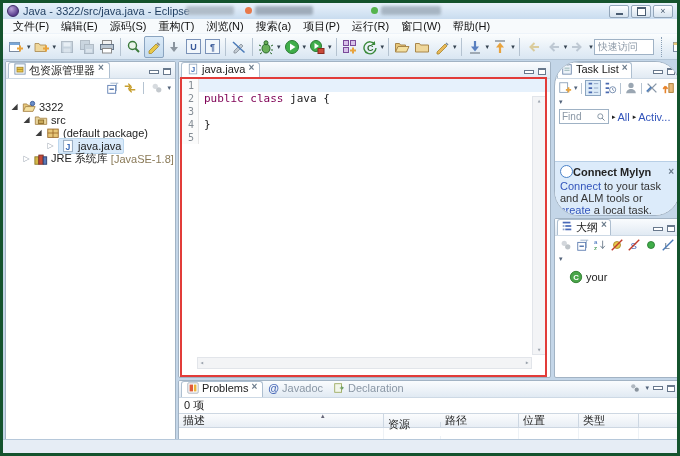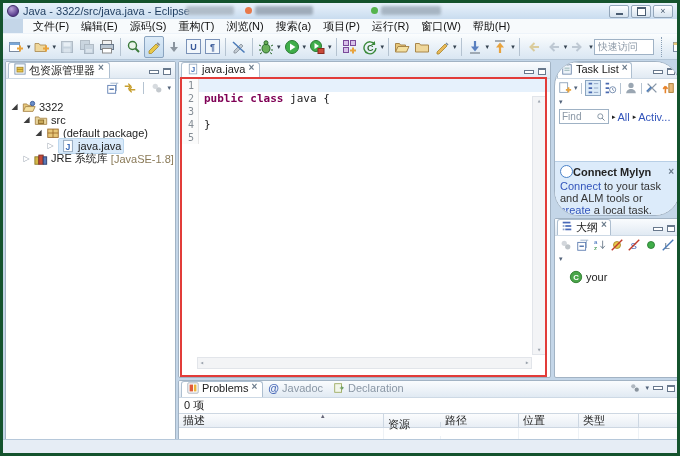--- a/index.html
+++ b/index.html
@@ -14,21 +14,21 @@
   .b2{left:252px;width:58px;background:#95a2b0;}
   .b3{left:378px;width:60px;background:#9fadbb;}
   .dot{position:absolute;top:4px;width:7px;height:7px;border-radius:50%;}
   .dot-orange{left:242px;background:#e8794a;}
   .dot-green{left:368px;background:#55b44e;}
   .win-controls{position:absolute;right:4px;top:2px;display:flex;gap:2px;}
   .win-btn{width:18px;height:11px;border:1px solid #93a6ba;border-radius:2px;background:linear-gradient(#fdfeff,#d7e3ef);display:flex;align-items:center;justify-content:center;color:#4a5d72;font-size:9px;line-height:1;}
   .g-min{width:7px;height:2px;background:#4a5d72;margin-top:4px;}
   .g-rest{width:7px;height:6px;border:1px solid #4a5d72;border-top-width:2px;background:#fff;}
   
-  .menubar{position:absolute;left:0;top:16px;right:0;height:14px;background:#f7fafc;display:flex;align-items:center;padding-left:4px;margin-left:20px;}
+  .menubar{position:absolute;left:0;top:16px;right:0;height:14px;background:#f7fafc;display:flex;align-items:center;padding-left:4px;}
   .menu-item{padding:0 6px;color:#111;white-space:nowrap;cursor:default;}
   
   .toolbar{position:absolute;left:0;top:30px;right:0;height:27px;background:linear-gradient(#fbfdfe,#d9e6f2);border-top:1px solid #eef4fa;border-bottom:1px solid #b3c5d6;display:flex;align-items:center;padding:0 3px;box-sizing:border-box;}
   .tbtn{height:20px;display:flex;align-items:center;padding:0 1px;border:1px solid transparent;border-radius:2px;}
   .tbtn.pressed{border-color:#8aa4c0;background:linear-gradient(#dcebf8,#c3daee);}
   .tbtn.disabled{opacity:.45;}
   .dd{font-size:7px;color:#33414f;margin:0 1px;}
   .tsep{width:1px;height:18px;background:#b5c3d1;margin:0 3px;flex:0 0 auto;}
   .i16{width:16px;height:16px;display:block;}
   .charbox{width:13px;height:13px;border:1px solid #7a92b8;background:#f2f7fc;font-size:9px;color:#3a5a9a;display:flex;align-items:center;justify-content:center;font-weight:bold;}
@@ -57,21 +57,21 @@
   .ar-e{color:#3c3c3c;}
   .ar-c{color:#9aa4b0;}
   .sel{display:flex;align-items:center;gap:3px;background:#d9eafa;border:1px solid #bcd7ee;border-radius:2px;padding:0 2px;}
   .dec{color:#8a7a58;}
   
   .ed-body{position:relative;height:300px;font-family:"DejaVu Sans Mono","Liberation Mono",monospace;font-size:11px;}
   .eline{display:flex;height:13px;line-height:13px;}
   .ln{width:15px;text-align:right;padding-right:4px;color:#848c94;background:#fbfbfb;border-right:1px solid #e6e6e6;flex:0 0 auto;font-size:10px;}
   .lcode{flex:1;padding-left:5px;white-space:pre;}
   .cur .lcode{background:#e6f1fc;}
-  .kw{color:#7f0055;font-weight:bold;}
+  .kw{color:#7f0055;font-weight:normal;}
   .red-rect{position:absolute;left:1px;top:15px;width:367px;height:300px;border:2px solid #e23c39;pointer-events:none;z-index:9;box-sizing:border-box;}
   .vsb{position:absolute;top:17px;right:4px;bottom:24px;width:12px;background:#f3f4f6;border:1px solid #e2e5ea;display:flex;flex-direction:column;justify-content:space-between;align-items:center;font-size:7px;color:#9aa2ac;}
   .hsb{position:absolute;left:18px;right:18px;bottom:10px;height:12px;background:#f3f4f6;border:1px solid #e2e5ea;display:flex;justify-content:space-between;align-items:center;font-size:7px;color:#9aa2ac;padding:0 2px;box-sizing:border-box;}
   
   .find-row{display:flex;align-items:center;gap:3px;padding:2px 4px;}
   .find-box{display:flex;align-items:center;border:1px solid #9fb2c5;background:#fff;width:50px;height:15px;padding:0 2px;box-sizing:border-box;}
   .find-input{border:none;outline:none;width:34px;font-size:10px;font-family:inherit;color:#333;padding:0;}
   .find-input::placeholder{color:#8a97a5;}
   .linkset{display:flex;align-items:center;gap:2px;}
   .tri{font-size:7px;color:#222;}

